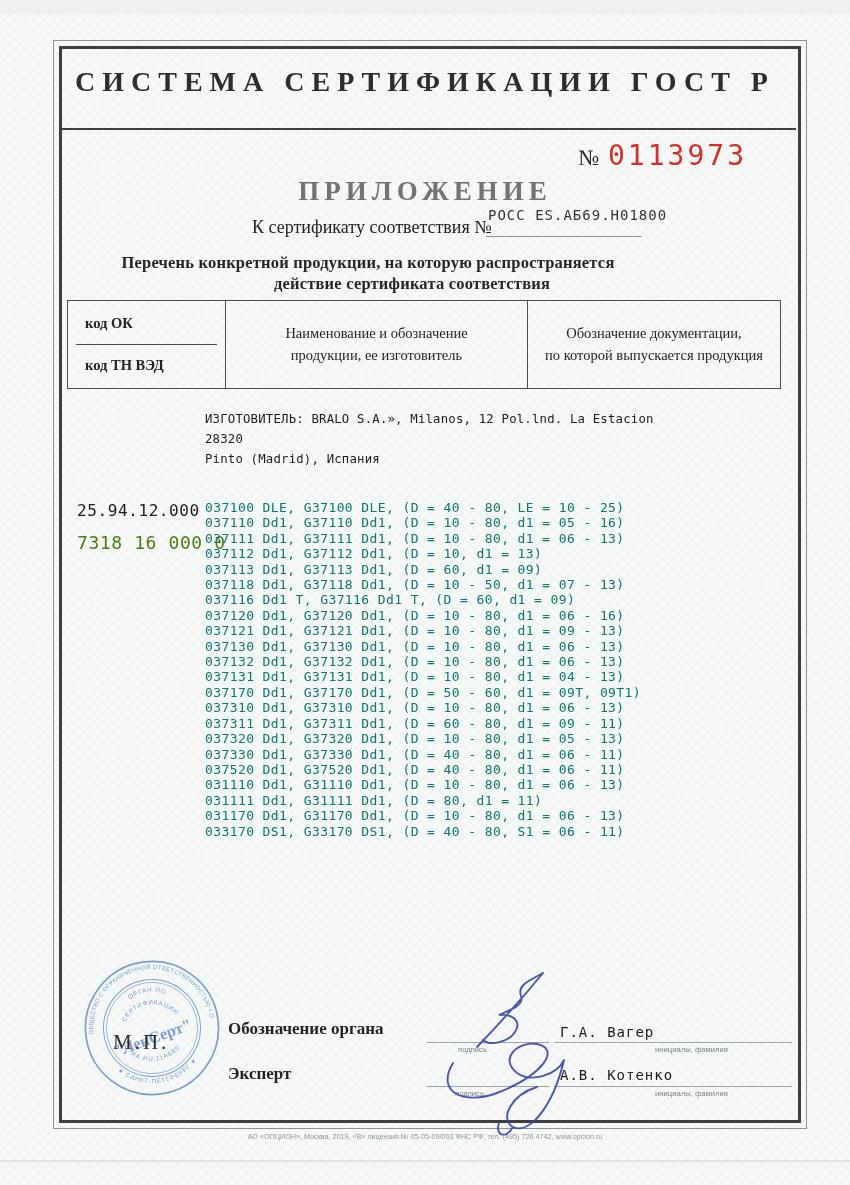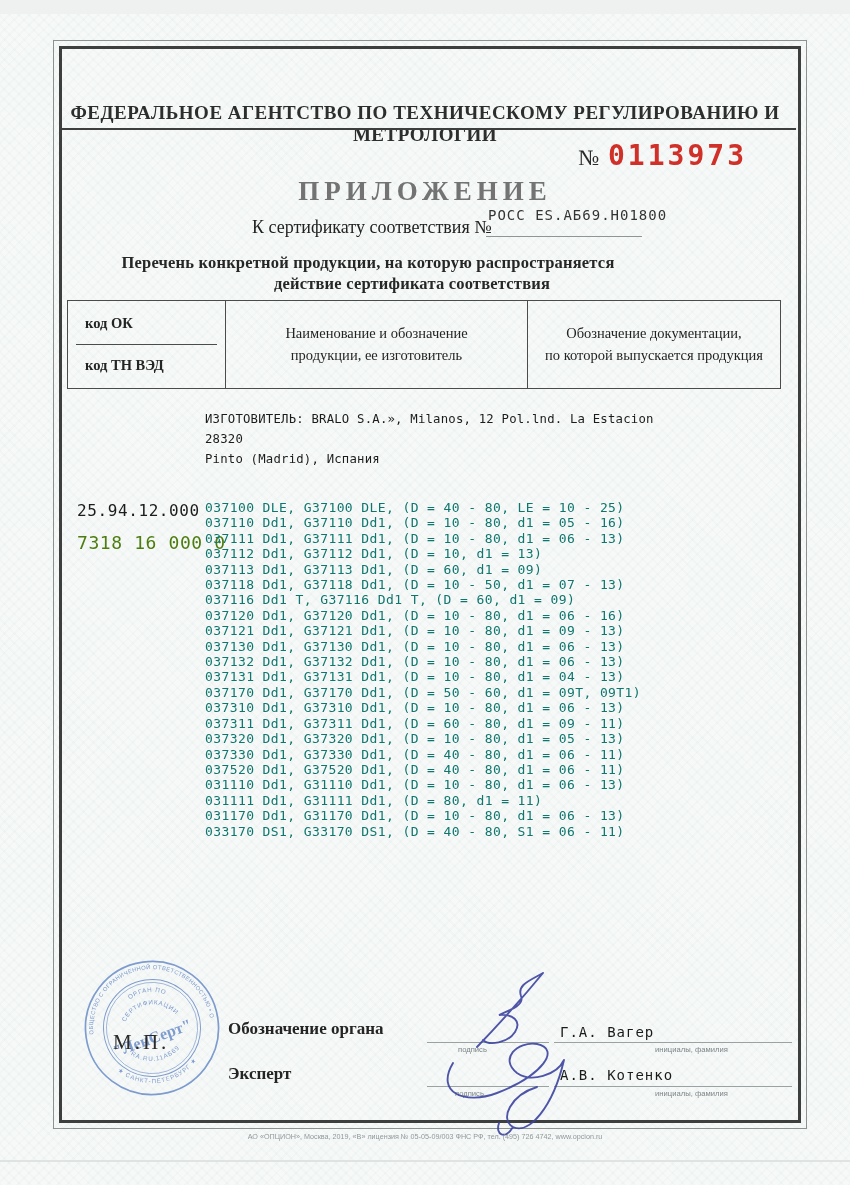--- a/index.html
+++ b/index.html
@@ -24,21 +24,21 @@
   .ctr{text-align:center;}
   .serif{font-family:"Liberation Serif",serif;}
   .mono{font-family:"DejaVu Sans Mono","Liberation Mono",monospace;}
   .sans{font-family:"Liberation Sans",sans-serif;}
 
   .hdr-title{left:0;width:850px;top:66px;font-size:28px;font-weight:bold;letter-spacing:7px;color:#2c2e2d;}
   .hdr-sub{left:0;width:850px;top:102px;font-size:19px;font-weight:bold;letter-spacing:.5px;color:#2c2e2d;}
   .hdr-rule{left:62px;top:128px;width:734px;height:2px;background:#3d3f3e;}
 
   .num-prefix{left:578px;top:145px;font-size:22px;color:#2a2a2a;}
-  .num-value{left:608px;top:139px;font-size:28px;letter-spacing:3px;color:#d03028;font-weight:bold;}
+  .num-value{left:608px;top:139px;font-size:28px;letter-spacing:3px;color:#d03028;}
 
   .app-title{left:0;width:850px;top:176px;font-size:27px;font-weight:bold;letter-spacing:5px;color:#737373;}
 
   .cert-label{left:252px;top:217px;font-size:18px;color:#222;}
   .cert-number{left:488px;top:207px;font-size:14px;letter-spacing:1px;color:#333;}
   .cert-line{left:486px;top:236px;width:156px;height:1px;background:#8f9694;}
 
   .list-title{left:0;width:736px;font-size:16.5px;font-weight:bold;color:#262626;letter-spacing:.2px;}
   .list-title.l1{top:253px;}
   .list-title.l2{top:274px;padding-left:44px;}
@@ -85,21 +85,21 @@
 <body>
 
 <div class="canvas">
   <div class="edge-top"></div>
   <div class="edge-bottom"></div>
 
   <div class="frame-outer">
     <div class="frame-inner"></div>
   </div>
 
-  <div class="abs ctr serif hdr-sub">ФЕДЕРАЛЬНОЕ АГЕНТСТВО ПО ТЕХНИЧЕСКОМУ РЕГУЛИРОВАНИЮ И МЕТРОЛОГИИ</div>
+  <div class="abs ctr serif hdr-title">СИСТЕМА СЕРТИФИКАЦИИ ГОСТ Р</div>
   <div class="abs hdr-rule"></div>
 
   <div class="abs serif num-prefix">№</div>
   <div class="abs mono num-value">0113973</div>
 
   <div class="abs ctr serif app-title">ПРИЛОЖЕНИЕ</div>
 
   <div class="abs serif cert-label">К сертификату соответствия №</div>
   <div class="abs mono cert-number">РОСС ES.АБ69.Н01800</div>
   <div class="abs cert-line"></div>

